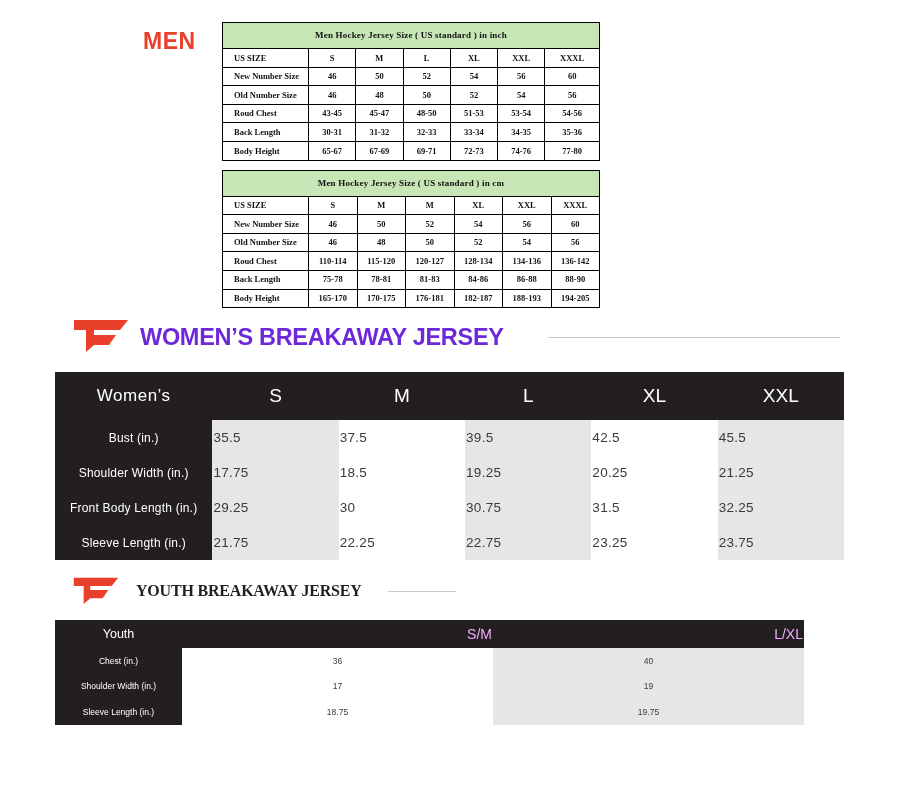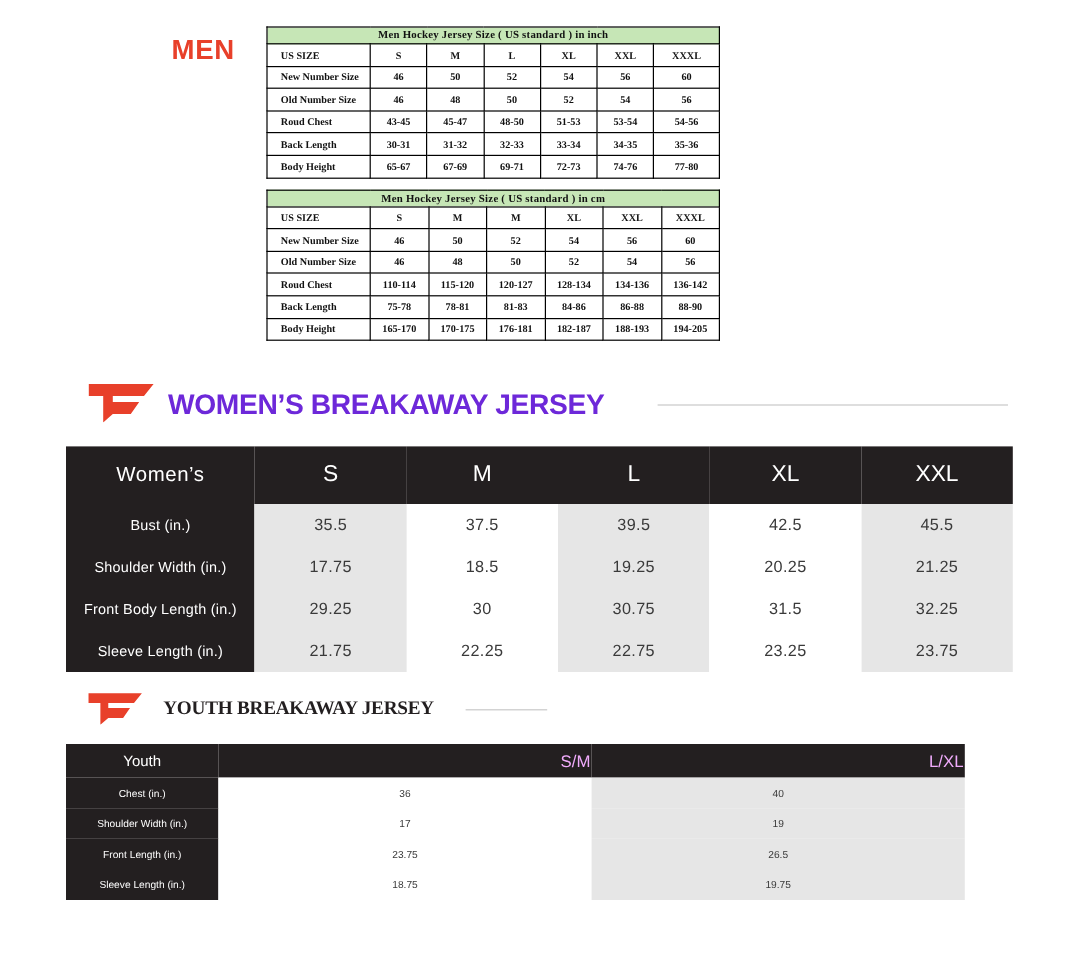--- a/index.html
+++ b/index.html
@@ -34,21 +34,21 @@
     text-align: center;
     height: 18.6px;
     font-weight: bold;
     line-height: 1;
   }
   table.men .title-row td {
     background: #c6e6b6;
     font-size: 9px;
     letter-spacing: 0.2px;
     border: 1px solid #000;
-    height: 14px;
+    height: 26px;
   }
   table.men .hdr td { font-size: 8.5px; }
   table.men td.lbl { text-align: left; padding-left: 11px; width: 86px; }
   .men-gap { height: 9px; }
   .logo {
     display: inline-block; vertical-align: middle;
     width: 40px; height: 32px; position: relative;
   }
   .logo svg { display: block; }
   .wm-title {
@@ -76,21 +76,21 @@
     background: #231f20; color: #fff;
     font-size: 19px; font-weight: normal;
     height: 48px; text-align: center; width: 126px;
   }
   table.women td.rowlbl {
     background: #231f20; color: #fff;
     font-size: 12px; text-align: center; height: 35px;
     letter-spacing: 0.2px;
   }
   table.women td.val {
-    text-align: center; font-size: 13.5px; color: #3a3a3a;
+    text-align: left; font-size: 13.5px; color: #3a3a3a;
     height: 35px; letter-spacing: 0.3px;
   }
   table.women td.shade { background: #e6e6e6; }
   table.women td.plain { background: #ffffff; }
 
   
   .logo-yt { position: absolute; left: 72px; top: 576px; }
   .yt-title {
     position: absolute; left: 136px; top: 582px;
     font-weight: bold; font-size: 16px; letter-spacing: -0.2px;
@@ -339,25 +339,20 @@
         <td class="rowlbl">Chest (in.)</td>
         <td class="val plain">36</td>
         <td class="val shade">40</td>
       </tr>
       <tr>
         <td class="rowlbl">Shoulder Width (in.)</td>
         <td class="val plain">17</td>
         <td class="val shade">19</td>
       </tr>
       <tr>
-        <td class="rowlbl">Front Length (in.)</td>
-        <td class="val plain">23.75</td>
-        <td class="val shade">26.5</td>
-      </tr>
-      <tr>
         <td class="rowlbl">Sleeve Length (in.)</td>
         <td class="val plain">18.75</td>
         <td class="val shade">19.75</td>
       </tr>
     </tbody>
   </table>
 
 </div>
 
 </body></html>

